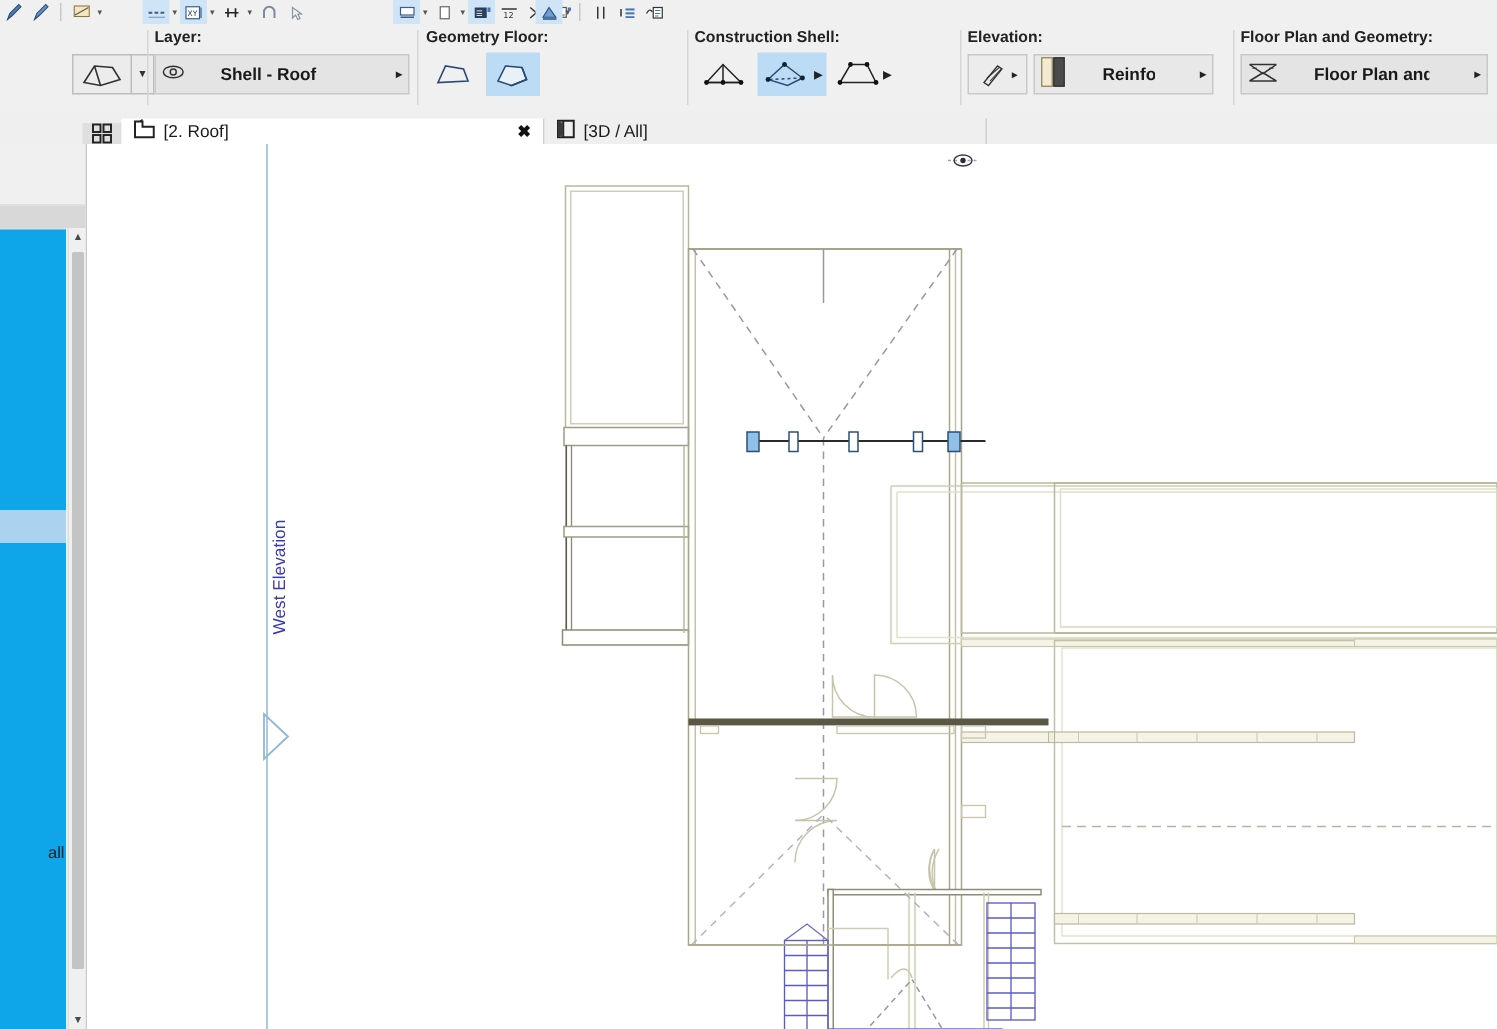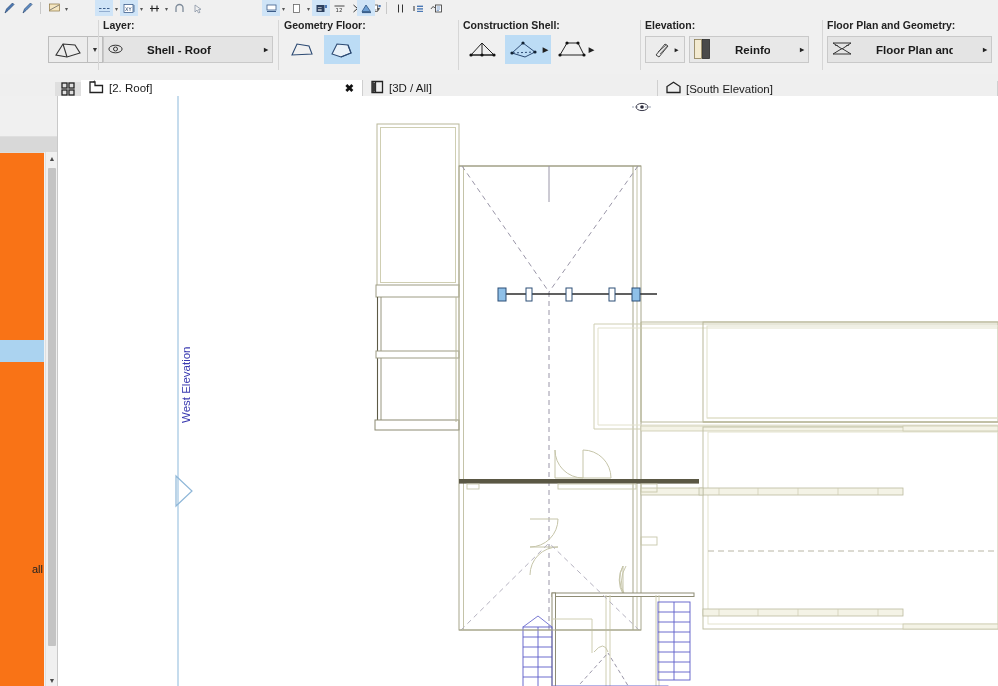--- a/index.html
+++ b/index.html
@@ -87,21 +87,21 @@
   }
   .tab.active{background:#ffffff;}
   .tab .tclose{margin-left:auto;padding-left:10px;font-size:11px;font-weight:bold;color:#111;}
 
   
   .leftpanel{
     position:absolute;left:0;top:96px;width:57px;height:590px;
     background:#f2f2f2;border-right:1px solid #c9c9c9;overflow:hidden;
   }
   .lp-header{position:absolute;left:0;top:41px;width:57px;height:15px;background:#d8d8d8;}
-  .lp-body{position:absolute;left:0;top:56px;width:44px;height:534px;background:#f97316;
+  .lp-body{position:absolute;left:0;top:56px;width:44px;height:534px;background:#0ea5e9;
            border-top:1px solid #dddddd;}
   .lp-sel{position:absolute;left:0;top:187px;width:44px;height:22px;background:#abd3f0;}
   .lp-itemtext{position:absolute;left:0;top:410px;width:44px;font-size:11px;color:#222;
                text-align:right;padding-right:1px;box-sizing:border-box;}
   .lp-scroll{position:absolute;left:45px;top:56px;width:12px;height:534px;background:#f0f0f0;
              border-left:1px solid #e0e0e0;}
   .lp-arrow{position:absolute;left:0;width:12px;height:12px;display:flex;align-items:center;
             justify-content:center;font-size:7px;color:#4a4a4a;}
   .lp-thumb{position:absolute;left:2px;top:16px;width:8px;height:478px;background:#c4c4c4;border-radius:1px;}
   .lp-topline{position:absolute;left:0;top:0;width:57px;height:40px;background:#f0f0f0;
@@ -401,28 +401,20 @@
       <span>
         <svg width="13" height="14" viewBox="0 0 13 14">
             <path d="M1 1.5 h10.5 v11 H1 Z" fill="none" stroke="#222" stroke-width="1.3"></path>
             <path d="M4.5 1.5 v11" stroke="#222" stroke-width="1.3"></path>
             <path d="M1 1.5 L4.5 3.2 v8 L1 12.5" fill="#3a3a3a"></path>
           </svg>
       </span>
       <span>[3D / All]</span>
     </div>
 
-    <div class="tab" style="flex:1;">
-      <span>
-        <svg width="15" height="13" viewBox="0 0 15 13">
-            <path d="M1 11.5 V5.5 L7.5 1.2 L14 5.5 V11.5 Z" fill="none" stroke="#222" stroke-width="1.3"></path>
-          </svg>
-      </span>
-      <span>[South Elevation]</span>
-    </div>
   </div>
 
   <div class="leftpanel">
     <div class="lp-topline"></div>
     <div class="lp-header"></div>
     <div class="lp-body">
       <div class="lp-sel"></div>
       <div class="lp-itemtext">all</div>
     </div>
     <div class="lp-scroll">

